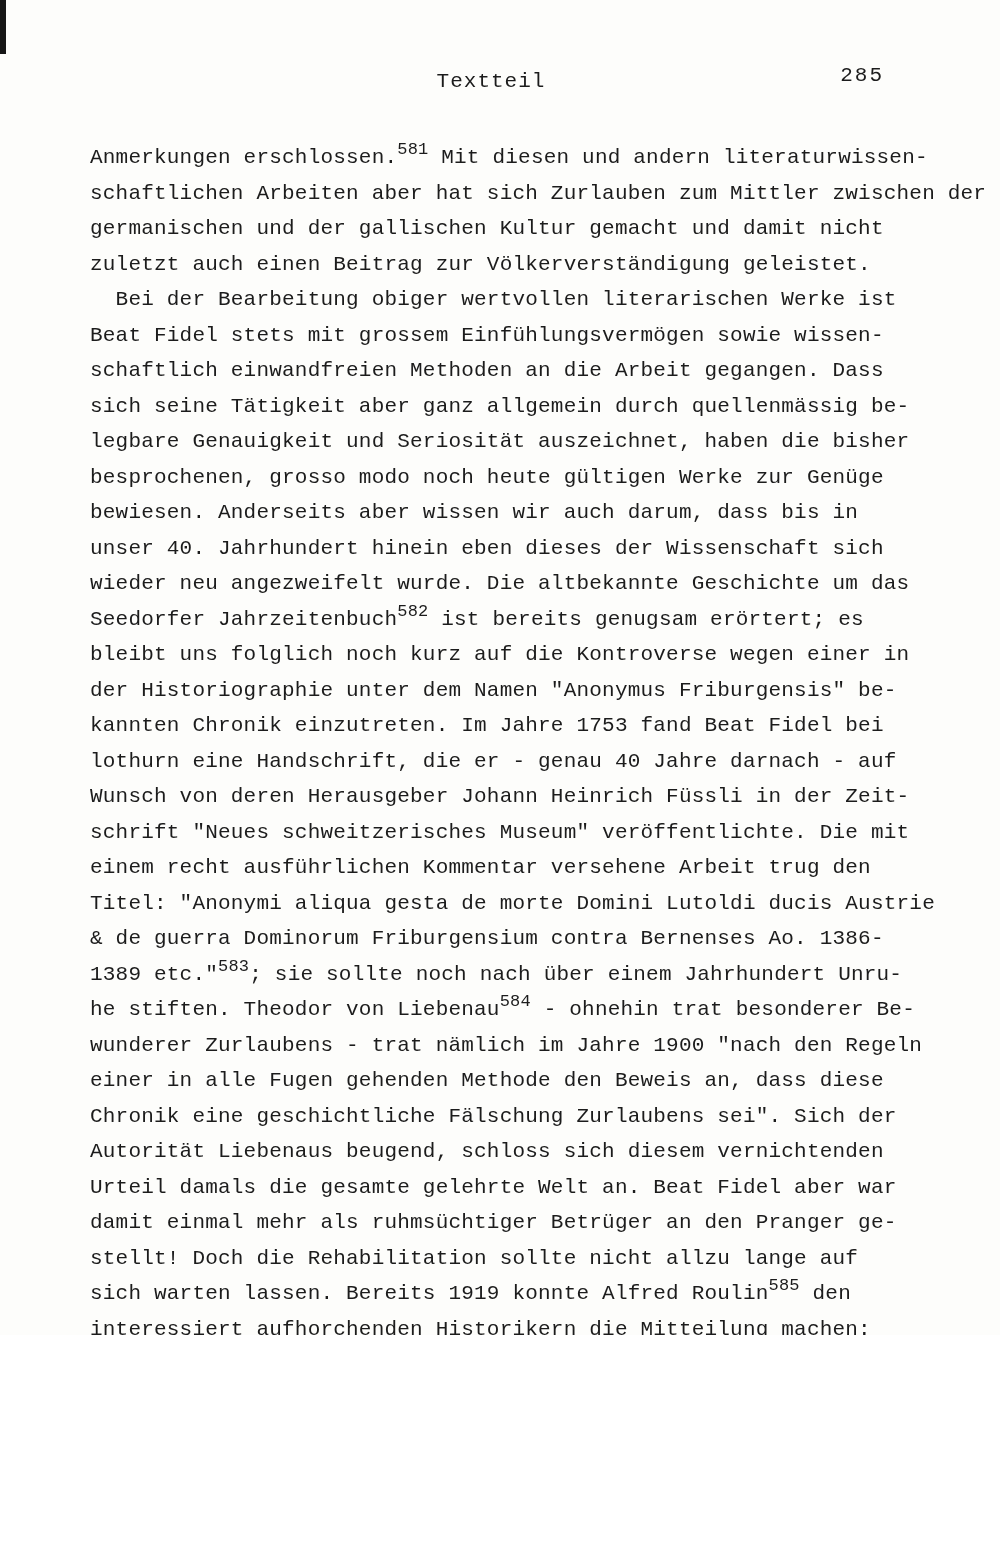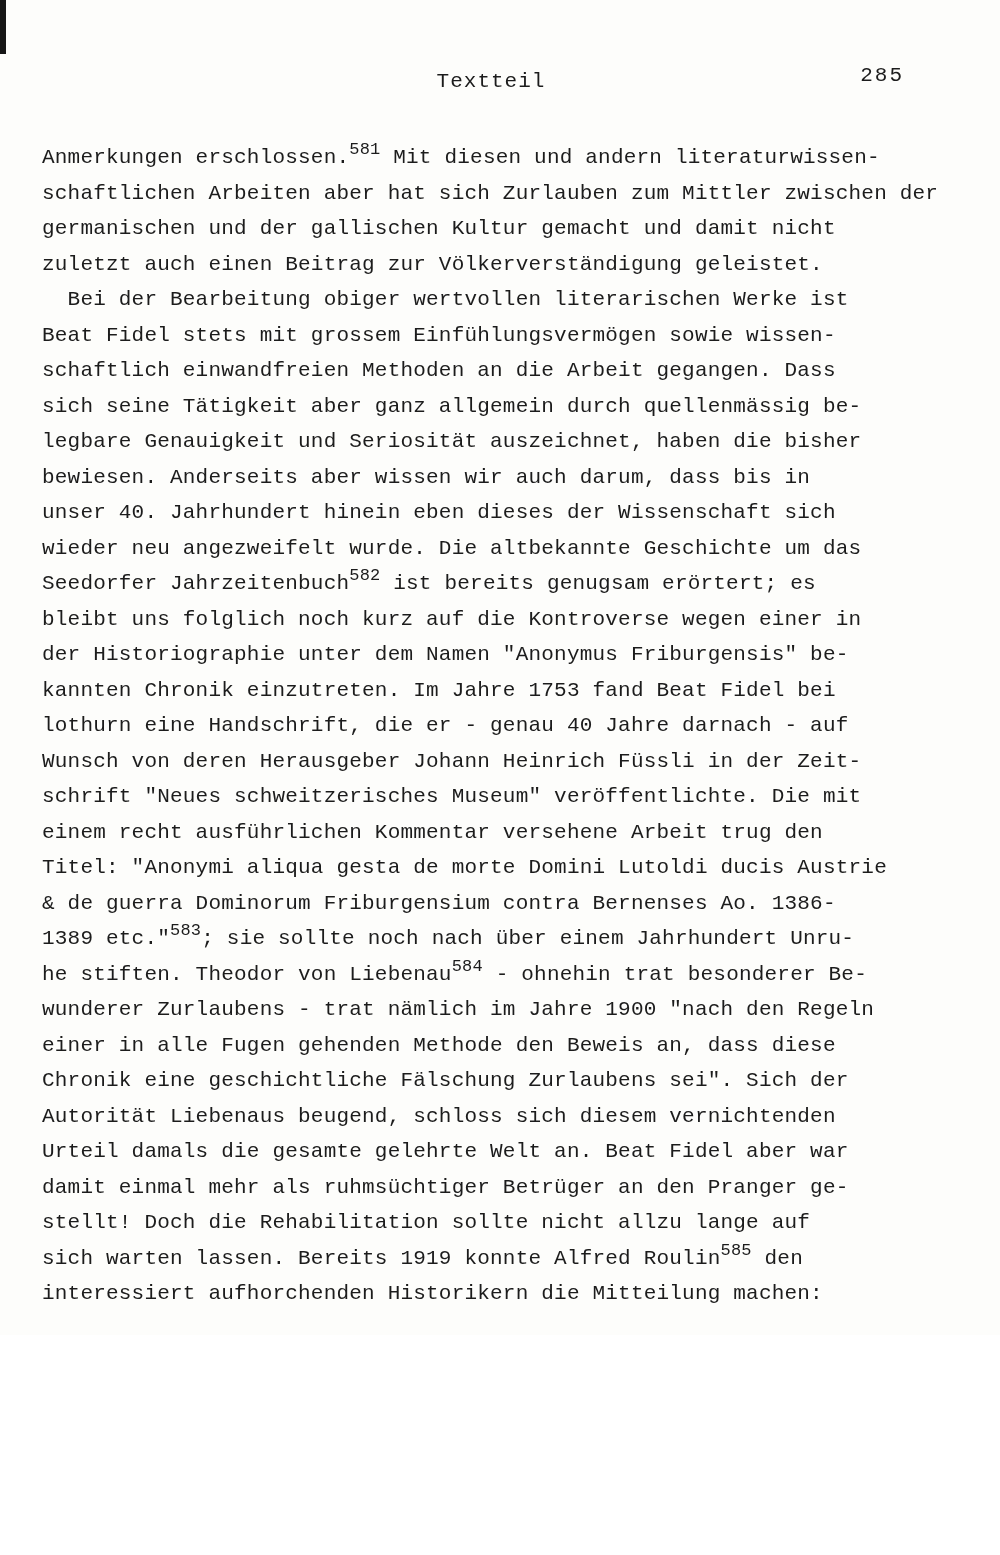--- a/index.html
+++ b/index.html
@@ -33,36 +33,37 @@
     height: 30px;
     font-size: 21px;
     letter-spacing: 1px;
   }
   .page-header .title {
     display: block;
     text-align: center;
   }
   .page-header .page-number {
     position: absolute;
-    right: 36px;
+    right: 56px;
     top: -6px;
     letter-spacing: 2px;
   }
   .body-text {
     position: absolute;
     top: 140px;
     left: 42px;
     right: 38px;
   }
   .line {
     white-space: pre;
     font-size: 21px;
     letter-spacing: 0.2px;
     line-height: 35.5px;
     height: 35.5px;
+    margin-left: 48px;
   }
   .line sup {
     font-size: 17px;
     line-height: 0;
     vertical-align: 9px;
     letter-spacing: 0.2px;
   }
 </style>
 </head>
 <body>
@@ -76,20 +77,21 @@
   <main class="body-text" id="body-text">
       <div class="line"><span>Anmerkungen erschlossen.</span><sup>581</sup><span> Mit diesen und andern literaturwissen-</span></div>
       <div class="line"><span>schaftlichen Arbeiten aber hat sich Zurlauben zum Mittler zwischen der</span></div>
       <div class="line"><span>germanischen und der gallischen Kultur gemacht und damit nicht</span></div>
       <div class="line"><span>zuletzt auch einen Beitrag zur Völkerverständigung geleistet.</span></div>
       <div class="line"><span>  Bei der Bearbeitung obiger wertvollen literarischen Werke ist</span></div>
       <div class="line"><span>Beat Fidel stets mit grossem Einfühlungsvermögen sowie wissen-</span></div>
       <div class="line"><span>schaftlich einwandfreien Methoden an die Arbeit gegangen. Dass</span></div>
       <div class="line"><span>sich seine Tätigkeit aber ganz allgemein durch quellenmässig be-</span></div>
       <div class="line"><span>legbare Genauigkeit und Seriosität auszeichnet, haben die bisher</span></div>
+      <div class="line"><span>besprochenen, grosso modo noch heute gültigen Werke zur Genüge</span></div>
       <div class="line"><span>bewiesen. Anderseits aber wissen wir auch darum, dass bis in</span></div>
       <div class="line"><span>unser 40. Jahrhundert hinein eben dieses der Wissenschaft sich</span></div>
       <div class="line"><span>wieder neu angezweifelt wurde. Die altbekannte Geschichte um das</span></div>
       <div class="line"><span>Seedorfer Jahrzeitenbuch</span><sup>582</sup><span> ist bereits genugsam erörtert; es</span></div>
       <div class="line"><span>bleibt uns folglich noch kurz auf die Kontroverse wegen einer in</span></div>
       <div class="line"><span>der Historiographie unter dem Namen "Anonymus Friburgensis" be-</span></div>
       <div class="line"><span>kannten Chronik einzutreten. Im Jahre 1753 fand Beat Fidel bei</span></div>
       <div class="line"><span>lothurn eine Handschrift, die er - genau 40 Jahre darnach - auf</span></div>
       <div class="line"><span>Wunsch von deren Herausgeber Johann Heinrich Füssli in der Zeit-</span></div>
       <div class="line"><span>schrift "Neues schweitzerisches Museum" veröffentlichte. Die mit</span></div>

